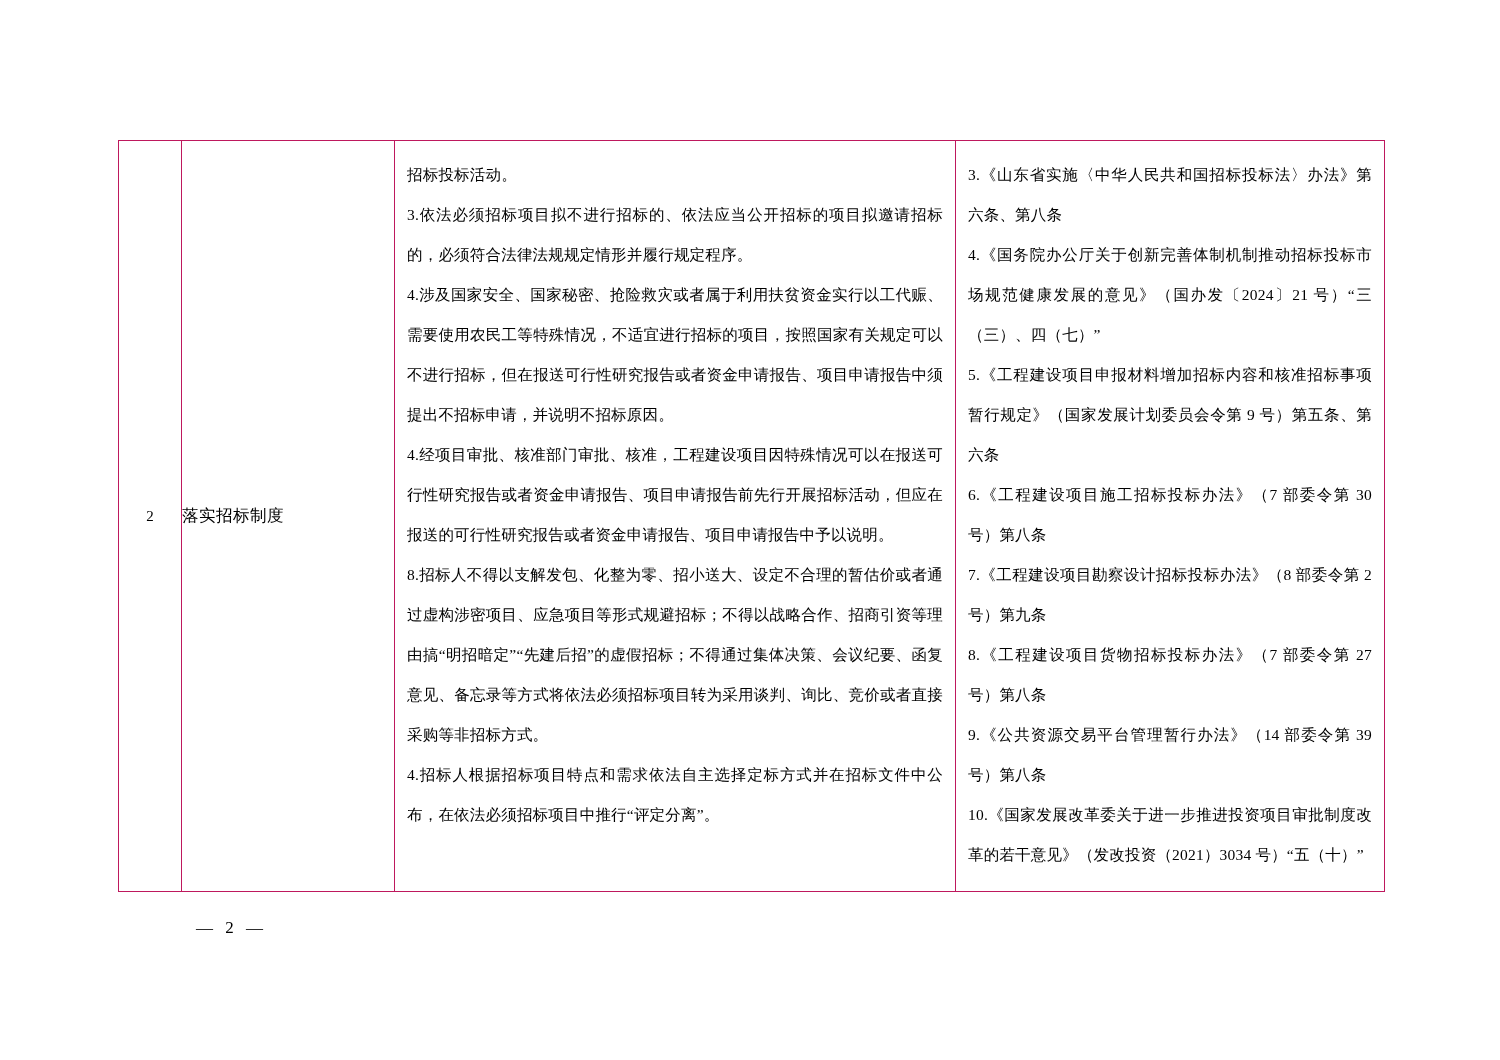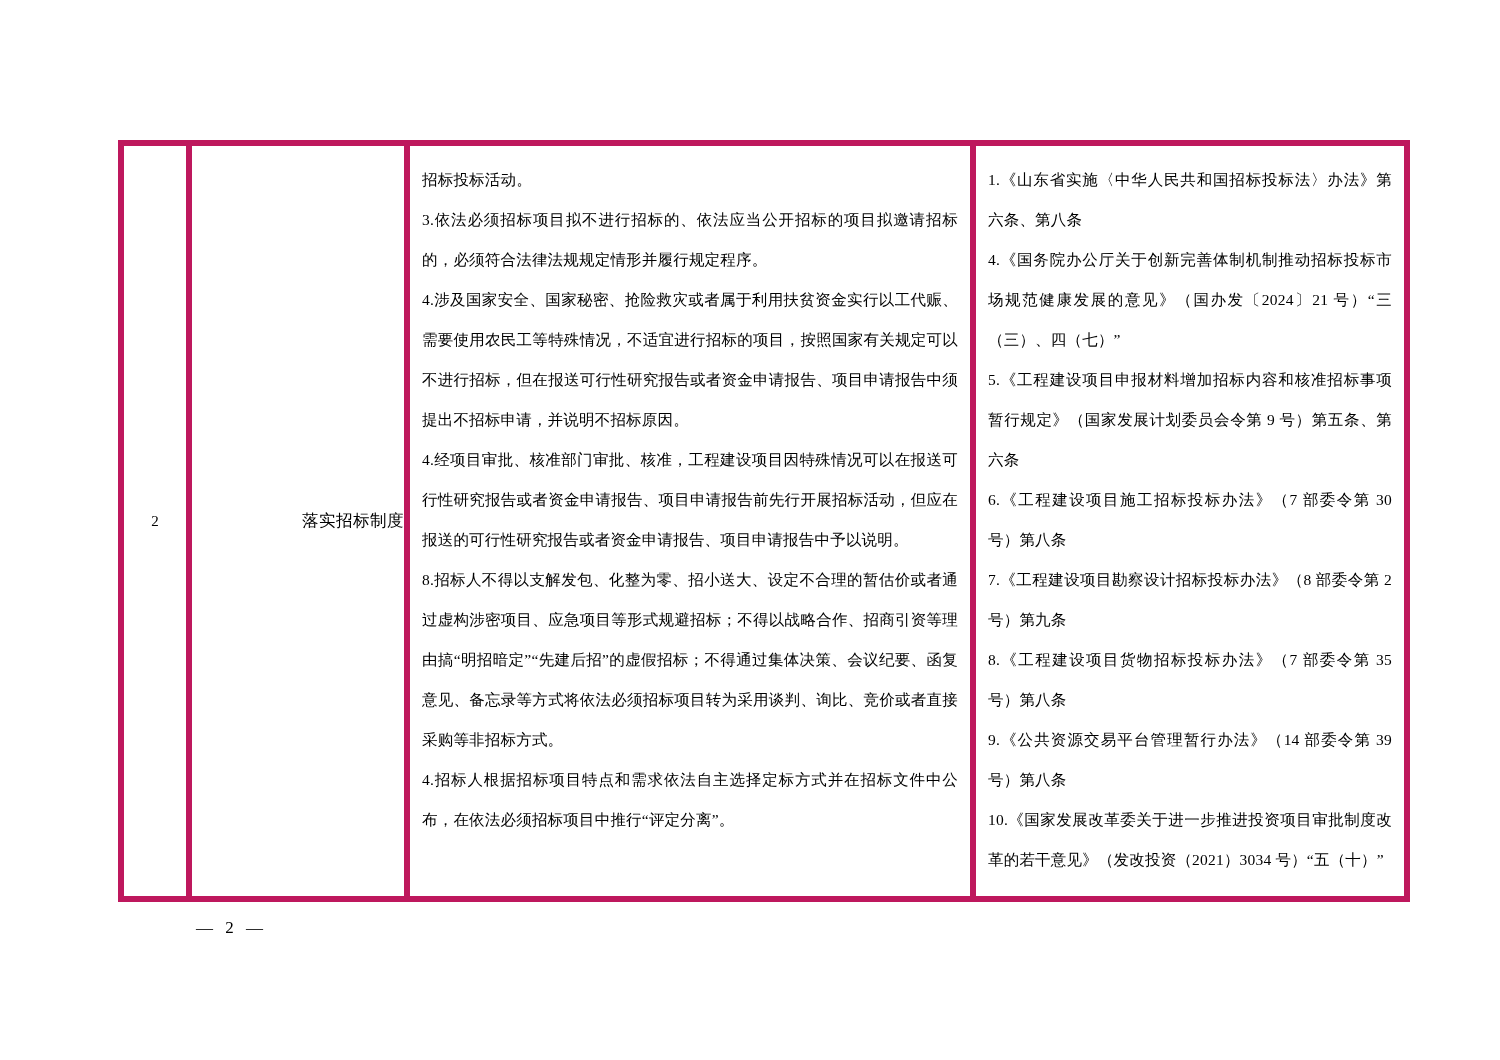--- a/index.html
+++ b/index.html
@@ -22,33 +22,33 @@
   }
   .doc-table {
     position: absolute;
     left: 118px;
     top: 140px;
     width: 1262px;
     border-collapse: collapse;
     table-layout: fixed;
   }
   .doc-table td {
-    border: 6px solid #be185d;
+    border: 1px solid #be185d;
     vertical-align: top;
     padding: 0;
   }
   td.col-no {
     width: 62px;
     text-align: center;
     vertical-align: middle;
     font-size: 15px;
   }
   td.col-item {
     width: 212px;
-    text-align: right;
+    text-align: left;
     vertical-align: middle;
     font-size: 16.5px;
     letter-spacing: 0.5px;
   }
   td.col-content {
     width: 560px;
   }
   td.col-basis {
     width: 428px;
   }
@@ -96,26 +96,26 @@
             <p class="para">招标投标活动。</p>
             <p class="para">3.依法必须招标项目拟不进行招标的、依法应当公开招标的项目拟邀请招标的，必须符合法律法规规定情形并履行规定程序。</p>
             <p class="para">4.涉及国家安全、国家秘密、抢险救灾或者属于利用扶贫资金实行以工代赈、需要使用农民工等特殊情况，不适宜进行招标的项目，按照国家有关规定可以不进行招标，但在报送可行性研究报告或者资金申请报告、项目申请报告中须提出不招标申请，并说明不招标原因。</p>
             <p class="para">4.经项目审批、核准部门审批、核准，工程建设项目因特殊情况可以在报送可行性研究报告或者资金申请报告、项目申请报告前先行开展招标活动，但应在报送的可行性研究报告或者资金申请报告、项目申请报告中予以说明。</p>
             <p class="para">8.招标人不得以支解发包、化整为零、招小送大、设定不合理的暂估价或者通过虚构涉密项目、应急项目等形式规避招标；不得以战略合作、招商引资等理由搞“明招暗定”“先建后招”的虚假招标；不得通过集体决策、会议纪要、函复意见、备忘录等方式将依法必须招标项目转为采用谈判、询比、竞价或者直接采购等非招标方式。</p>
             <p class="para">4.招标人根据招标项目特点和需求依法自主选择定标方式并在招标文件中公布，在依法必须招标项目中推行“评定分离”。</p>
           </div>
         </td>
         <td class="col-basis">
           <div class="cell-inner">
-            <p class="para">1.《山东省实施〈中华人民共和国招标投标法〉办法》第六条、第八条</p>
+            <p class="para">3.《山东省实施〈中华人民共和国招标投标法〉办法》第六条、第八条</p>
             <p class="para">4.《国务院办公厅关于创新完善体制机制推动招标投标市场规范健康发展的意见》（国办发〔2024〕21 号）“三（三）、四（七）”</p>
             <p class="para">5.《工程建设项目申报材料增加招标内容和核准招标事项暂行规定》（国家发展计划委员会令第 9 号）第五条、第六条</p>
             <p class="para">6.《工程建设项目施工招标投标办法》（7 部委令第 30 号）第八条</p>
             <p class="para">7.《工程建设项目勘察设计招标投标办法》（8 部委令第 2 号）第九条</p>
-            <p class="para">8.《工程建设项目货物招标投标办法》（7 部委令第 35 号）第八条</p>
+            <p class="para">8.《工程建设项目货物招标投标办法》（7 部委令第 27 号）第八条</p>
             <p class="para">9.《公共资源交易平台管理暂行办法》（14 部委令第 39 号）第八条</p>
             <p class="para">10.《国家发展改革委关于进一步推进投资项目审批制度改革的若干意见》（发改投资（2021）3034 号）“五（十）”</p>
           </div>
         </td>
       </tr>
     </tbody>
   </table>
 
   <div class="page-number">— 2 —</div>
 

